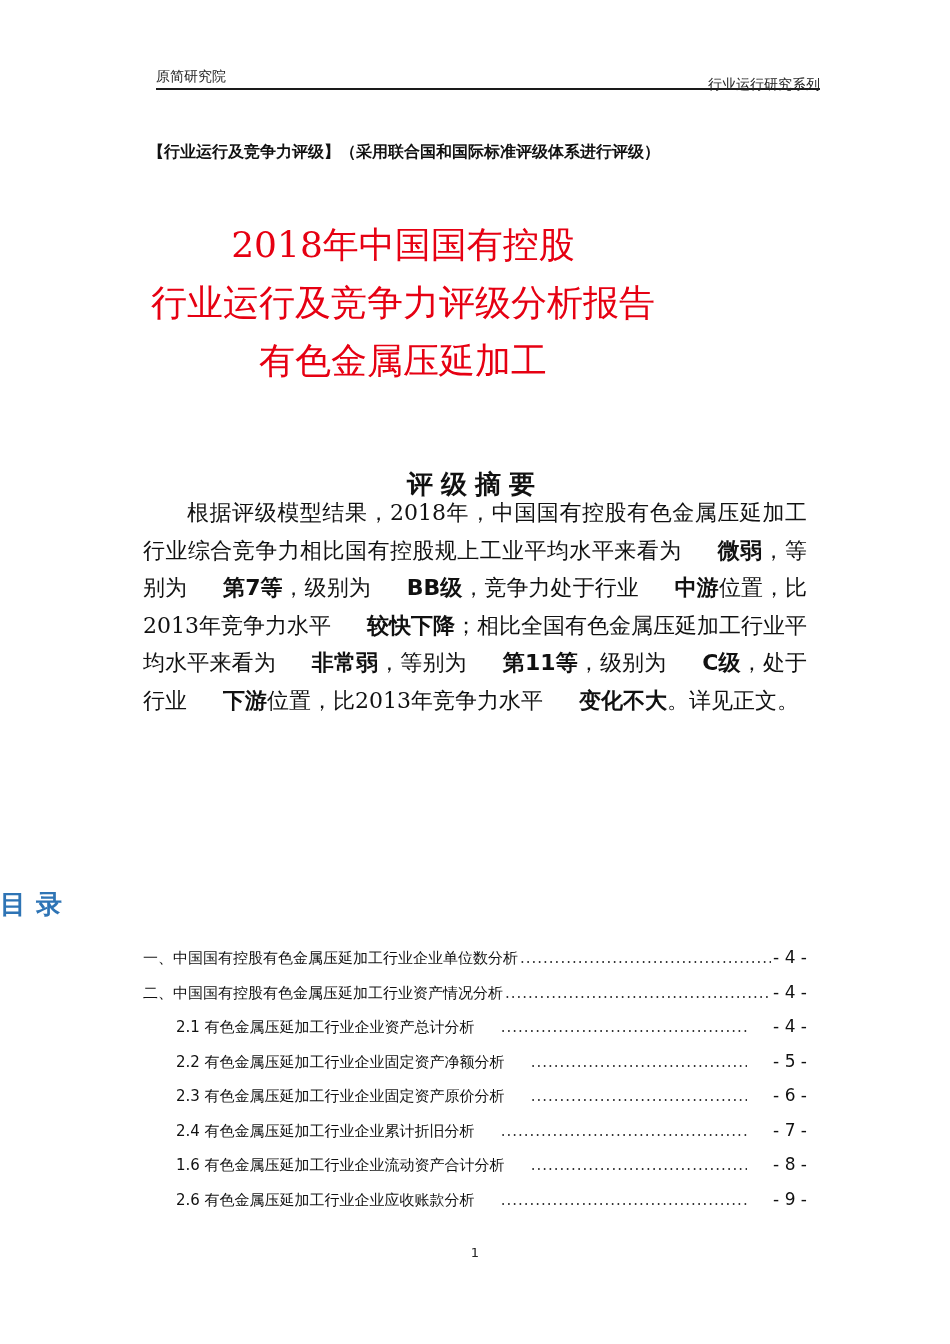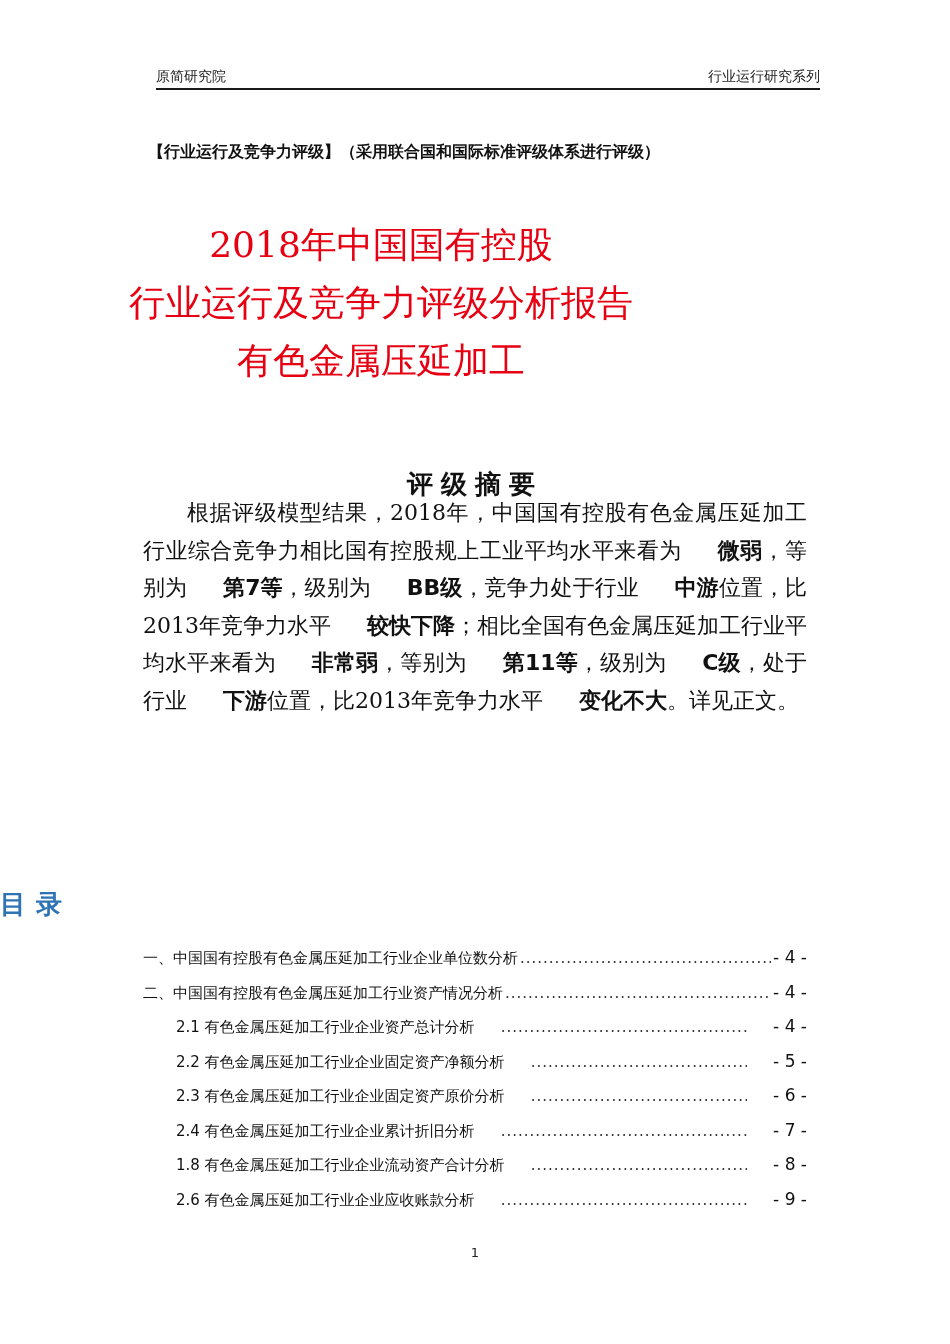--- a/index.html
+++ b/index.html
@@ -22,21 +22,21 @@
       width: 664px;
       height: 22px;
       border-bottom: 2px solid #1a1a1a;
       font-family: "DejaVu Sans", "Liberation Sans", sans-serif;
       font-size: 14px;
       line-height: 20px;
       color: #222;
       margin-left: 13px;
     }
     .page-header .left { position: absolute; left: 0; top: 0; }
-    .page-header .right { position: absolute; right: 0; top: 0; }
+    .page-header .right { position: absolute; right: 0; top: 8px; }
 
     .rating-tag {
       position: absolute;
       left: 148px;
       top: 140px;
       width: 660px;
       font-family: "DejaVu Sans", "Liberation Sans", sans-serif;
       font-size: 16px;
       font-weight: bold;
       line-height: 24px;
@@ -47,20 +47,21 @@
     .title-block {
       position: absolute;
       left: 0;
       top: 216px;
       width: 762px;
       text-align: center;
       color: #e60012;
       font-family: "DejaVu Serif", "Liberation Serif", serif;
       font-size: 36px;
       line-height: 58px;
+      padding-left: 22px;
     }
     .title-block div { white-space: nowrap; }
 
     .summary-heading {
       position: absolute;
       left: 0;
       top: 446px;
       width: 950px;
       text-align: center;
       font-family: "DejaVu Sans", "Liberation Sans", sans-serif;
@@ -194,21 +195,21 @@
     <span class="label">2.3 有色金属压延加工行业企业固定资产原价分析</span>
     <span class="dots"></span>
     <span class="page">- 6 -</span>
   </div>
   <div class="toc-row level-2">
     <span class="label">2.4 有色金属压延加工行业企业累计折旧分析</span>
     <span class="dots"></span>
     <span class="page">- 7 -</span>
   </div>
   <div class="toc-row level-2">
-    <span class="label">1.8 有色金属压延加工行业企业流动资产合计分析</span>
+    <span class="label">1.6 有色金属压延加工行业企业流动资产合计分析</span>
     <span class="dots"></span>
     <span class="page">- 8 -</span>
   </div>
   <div class="toc-row level-2">
     <span class="label">2.6 有色金属压延加工行业企业应收账款分析</span>
     <span class="dots"></span>
     <span class="page">- 9 -</span>
   </div>
 </div>
 

